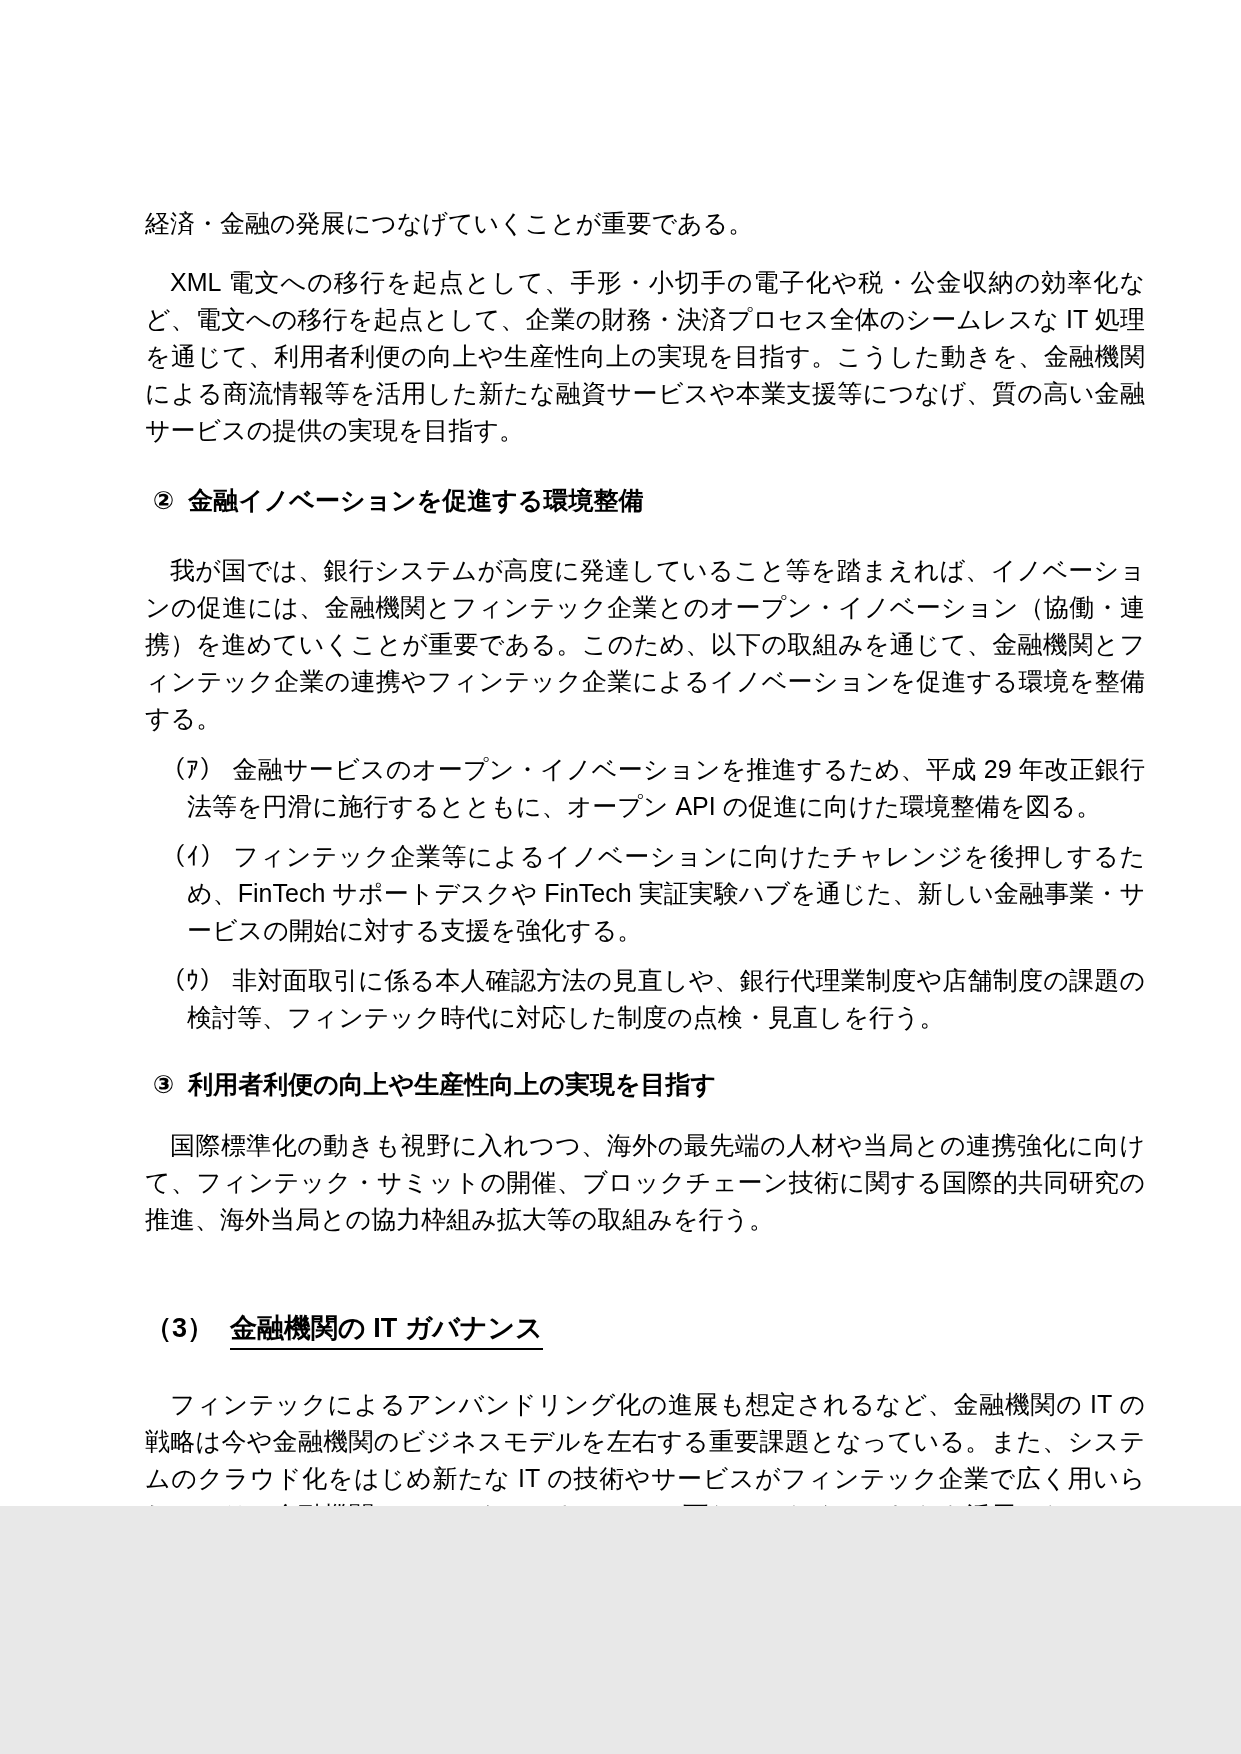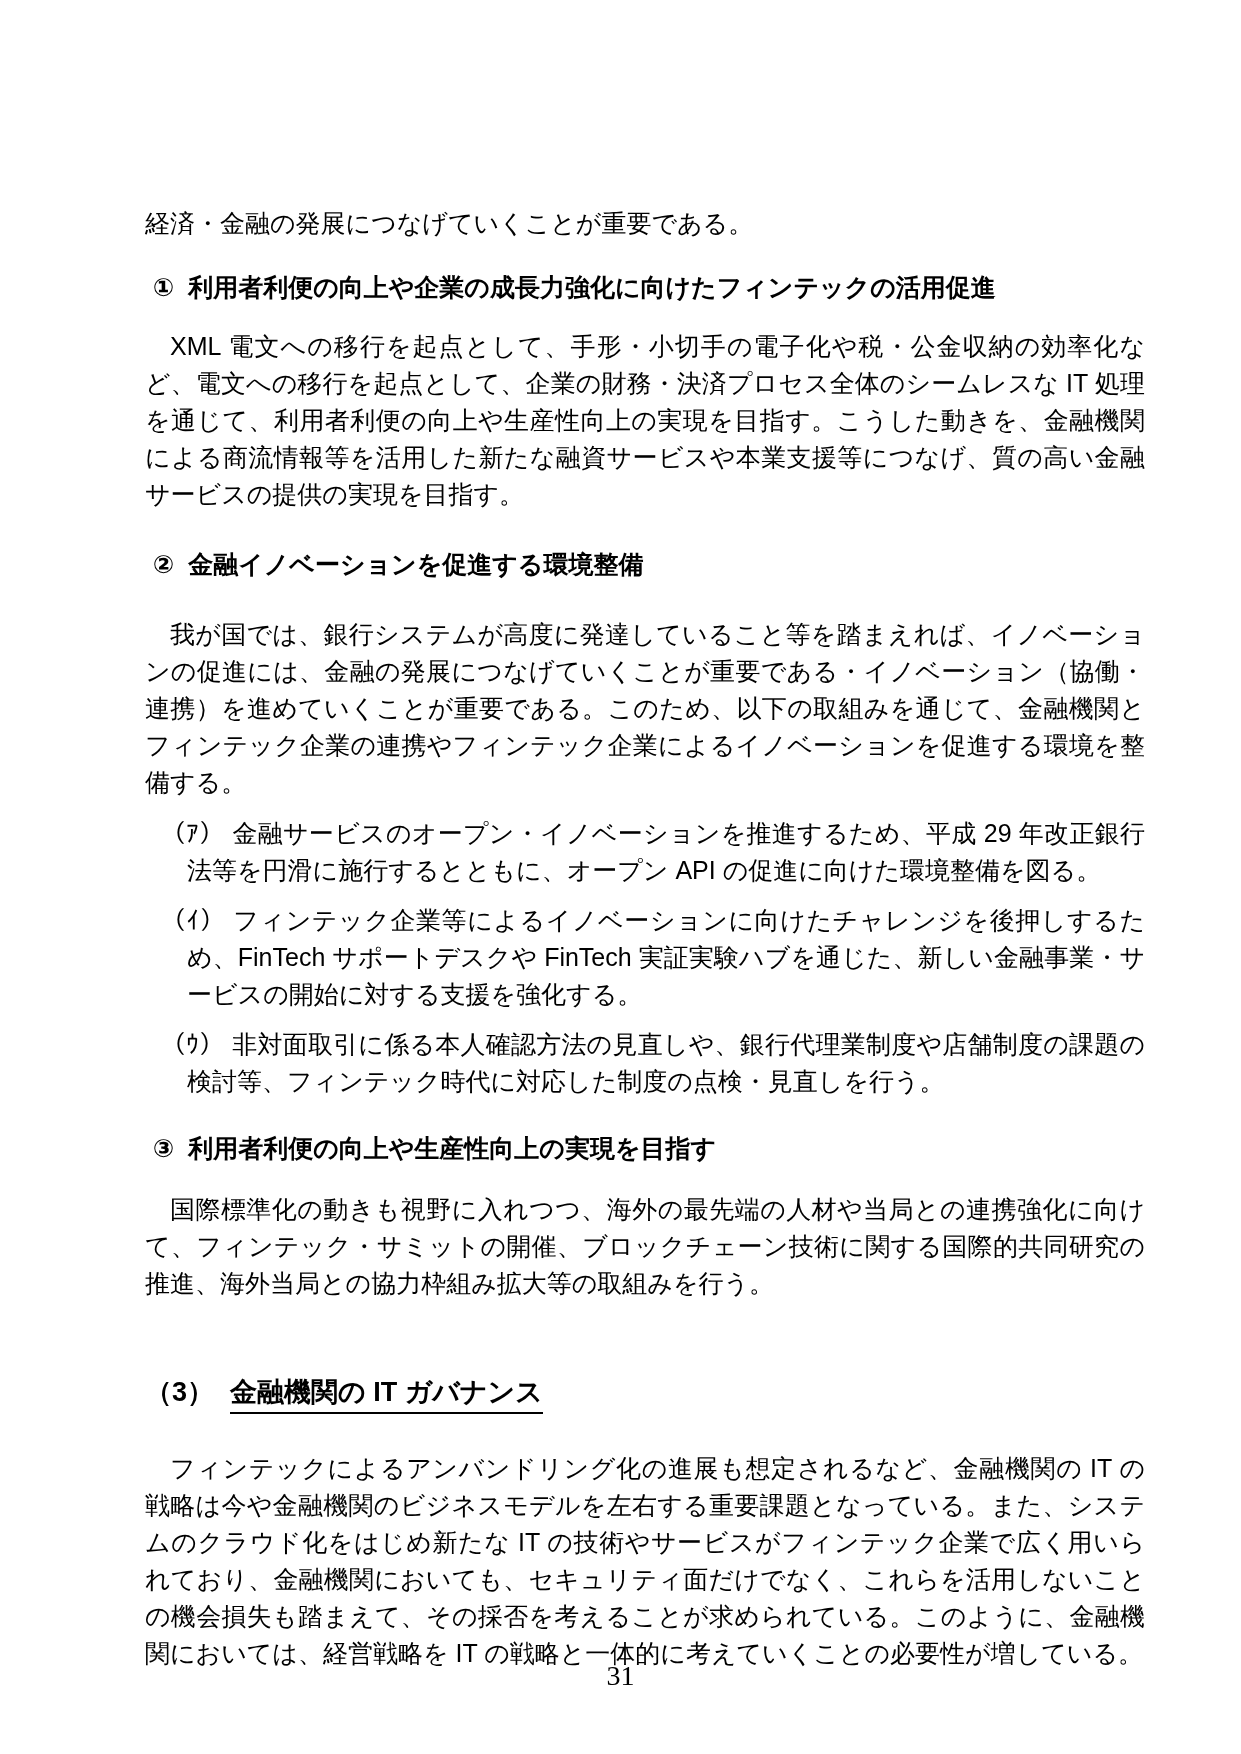--- a/index.html
+++ b/index.html
@@ -3,21 +3,21 @@
 <meta charset="utf-8">
 <style>
   html, body {
     margin: 0;
     padding: 0;
     background: #e8e8e8;
   }
   .page {
     position: relative;
     width: 1241px;
-    height: 1754px;
+    height: 1506px;
     margin: 0 auto;
     background: #ffffff;
     color: #000000;
     font-family: "Liberation Sans", "DejaVu Sans", sans-serif;
     overflow: hidden;
   }
   .content {
     position: absolute;
     top: 0;
     left: 145px;
@@ -89,31 +89,28 @@
   }
 </style>
 </head>
 <body>
 
 <div class="page">
   <div class="content">
 
     <p class="intro-line body-text">経済・金融の発展につなげていくことが重要である。</p>
 
-    <h2 class="num-heading">
-      <span class="circ-marker">①</span><span>利用者利便の向上や企業の成長力強化に向けたフィンテックの活用促進</span>
-    </h2>
 
     <p class="body-text indent-first p-after-heading">XML 電文への移行を起点として、手形・小切手の電子化や税・公金収納の効率化など、電文への移行を起点として、企業の財務・決済プロセス全体のシームレスな IT 処理を通じて、利用者利便の向上や生産性向上の実現を目指す。こうした動きを、金融機関による商流情報等を活用した新たな融資サービスや本業支援等につなげ、質の高い金融サービスの提供の実現を目指す。</p>
 
     <h2 class="num-heading h2-second">
       <span class="circ-marker">②</span><span>金融イノベーションを促進する環境整備</span>
     </h2>
 
-    <p class="body-text indent-first p-second">我が国では、銀行システムが高度に発達していること等を踏まえれば、イノベーションの促進には、金融の発展につなげていくことが重要である・イノベーション（協働・連携）を進めていくことが重要である。このため、以下の取組みを通じて、金融機関とフィンテック企業の連携やフィンテック企業によるイノベーションを促進する環境を整備する。</p>
+    <p class="body-text indent-first p-second">我が国では、銀行システムが高度に発達していること等を踏まえれば、イノベーションの促進には、金融機関とフィンテック企業とのオープン・イノベーション（協働・連携）を進めていくことが重要である。このため、以下の取組みを通じて、金融機関とフィンテック企業の連携やフィンテック企業によるイノベーションを促進する環境を整備する。</p>
 
     <p class="sub-item sub-item-first">
       <span class="item-marker">（ｱ）</span><span>金融サービスのオープン・イノベーションを推進するため、平成 29 年改正銀行法等を円滑に施行するとともに、オープン API の促進に向けた環境整備を図る。</span>
     </p>
 
     <p class="sub-item">
       <span class="item-marker">（ｲ）</span><span>フィンテック企業等によるイノベーションに向けたチャレンジを後押しするため、FinTech サポートデスクや FinTech 実証実験ハブを通じた、新しい金融事業・サービスの開始に対する支援を強化する。</span>
     </p>
 
     <p class="sub-item">

